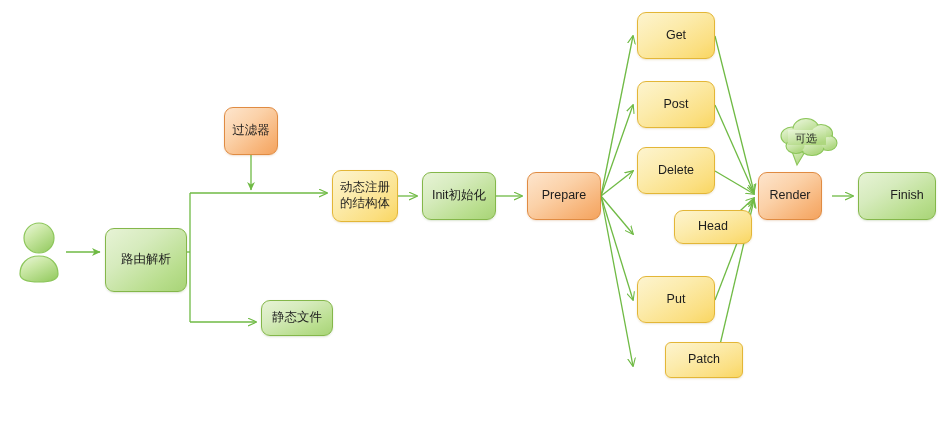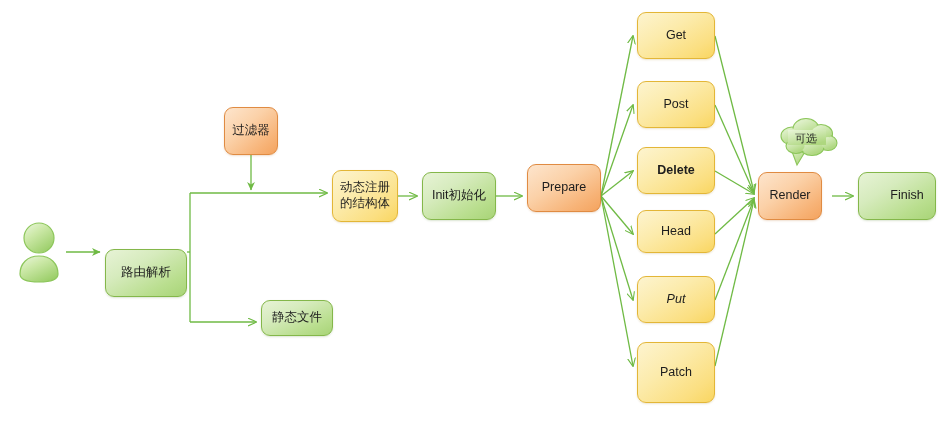--- a/index.html
+++ b/index.html
@@ -141,55 +141,55 @@
         <ellipse cx="828" cy="143" rx="7.6" ry="6.1"></ellipse>
         <ellipse cx="812" cy="147" rx="10.6" ry="7.1"></ellipse>
         <ellipse cx="796" cy="146" rx="8.6" ry="6.1"></ellipse>
         <rect x="788" y="130" width="38" height="15"></rect>
       </g>
       <text x="806" y="142" text-anchor="middle" font-size="11" font-family="Liberation Sans, DejaVu Sans, sans-serif" fill="#1d1d1d">可选</text>
     </g>
   </svg>
 
   <div id="node-layer">
-      <div class="node node-green" style="left: 105px; top: 228px; width: 82px; height: 48px; margin-top: 21px;">
+      <div class="node node-green" style="left: 105px; top: 228px; width: 82px; height: 64px;">
         <span class="node-text">路由解析</span>
       </div>
       <div class="node node-orange" style="left: 224px; top: 107px; width: 54px; height: 48px;">
         <span class="node-text">过滤器</span>
       </div>
       <div class="node node-green" style="left: 261px; top: 300px; width: 72px; height: 36px;">
         <span class="node-text">静态文件</span>
       </div>
       <div class="node node-yellow" style="left: 332px; top: 170px; width: 66px; height: 52px;">
         <span class="node-text">动态注册
 的结构体</span>
       </div>
       <div class="node node-green" style="left: 422px; top: 172px; width: 74px; height: 48px;">
         <span class="node-text">Init初始化</span>
       </div>
-      <div class="node node-orange" style="left: 527px; top: 164px; width: 74px; height: 48px;">
+      <div class="node node-orange" style="left: 527px; top: 172px; width: 74px; height: 48px;">
         <span class="node-text">Prepare</span>
       </div>
       <div class="node node-yellow" style="left: 637px; top: 12px; width: 78px; height: 47px;">
         <span class="node-text">Get</span>
       </div>
       <div class="node node-yellow" style="left: 637px; top: 81px; width: 78px; height: 47px;">
         <span class="node-text">Post</span>
       </div>
-      <div class="node node-yellow" style="left: 637px; top: 147px; width: 78px; height: 47px; font-weight: bold;">
+      <div class="node node-yellow" style="left: 637px; top: 147px; width: 78px; height: 47px;">
         <span class="node-text">Delete</span>
       </div>
-      <div class="node node-yellow" style="left: 637px; top: 210px; width: 78px; height: 43px;">
+      <div class="node node-yellow" style="left: 674px; top: 210px; width: 78px; height: 34px;">
         <span class="node-text">Head</span>
       </div>
-      <div class="node node-yellow" style="left: 637px; top: 276px; width: 78px; height: 47px; font-style: italic;">
+      <div class="node node-yellow" style="left: 637px; top: 276px; width: 78px; height: 47px;">
         <span class="node-text">Put</span>
       </div>
-      <div class="node node-yellow" style="left: 637px; top: 342px; width: 78px; height: 61px;">
+      <div class="node node-yellow" style="left: 665px; top: 342px; width: 78px; height: 36px; border-radius: 6px;">
         <span class="node-text">Patch</span>
       </div>
       <div class="node node-orange" style="left: 758px; top: 172px; width: 64px; height: 48px;">
         <span class="node-text">Render</span>
       </div>
       <div class="node node-green" style="left: 858px; top: 172px; width: 78px; height: 48px; padding-left: 24px;">
         <span class="node-text">Finish</span>
       </div>
     </div>
 

